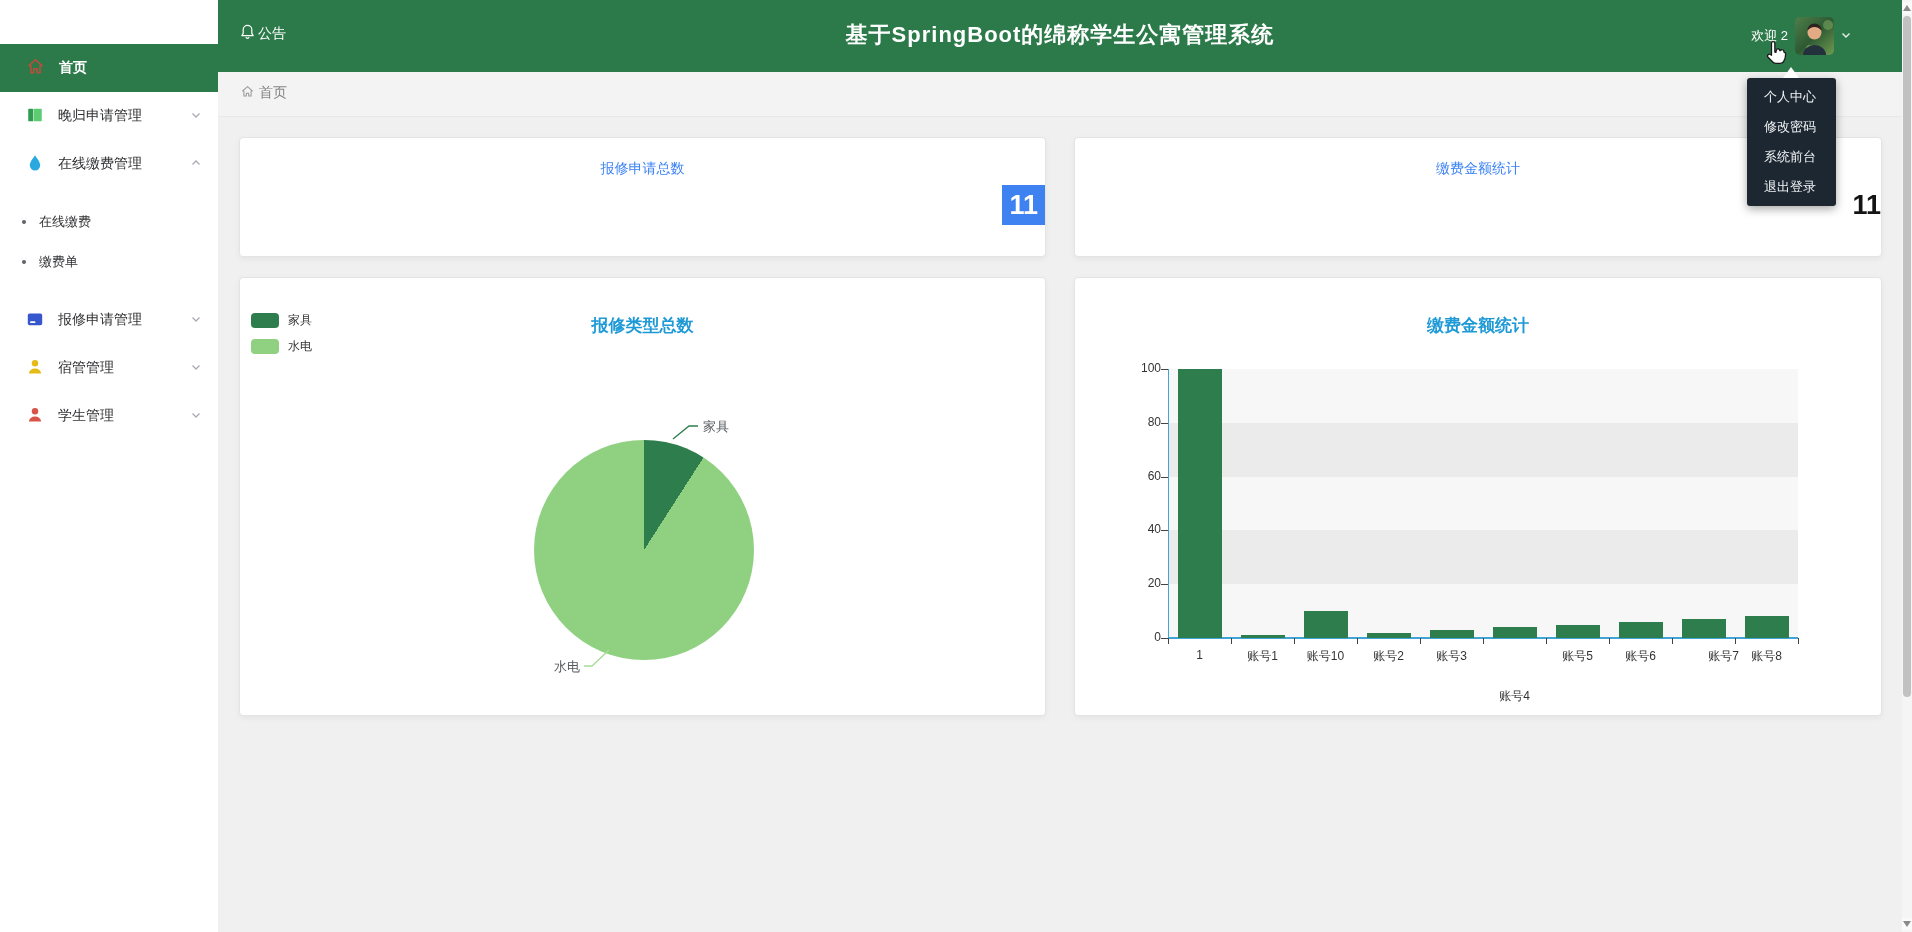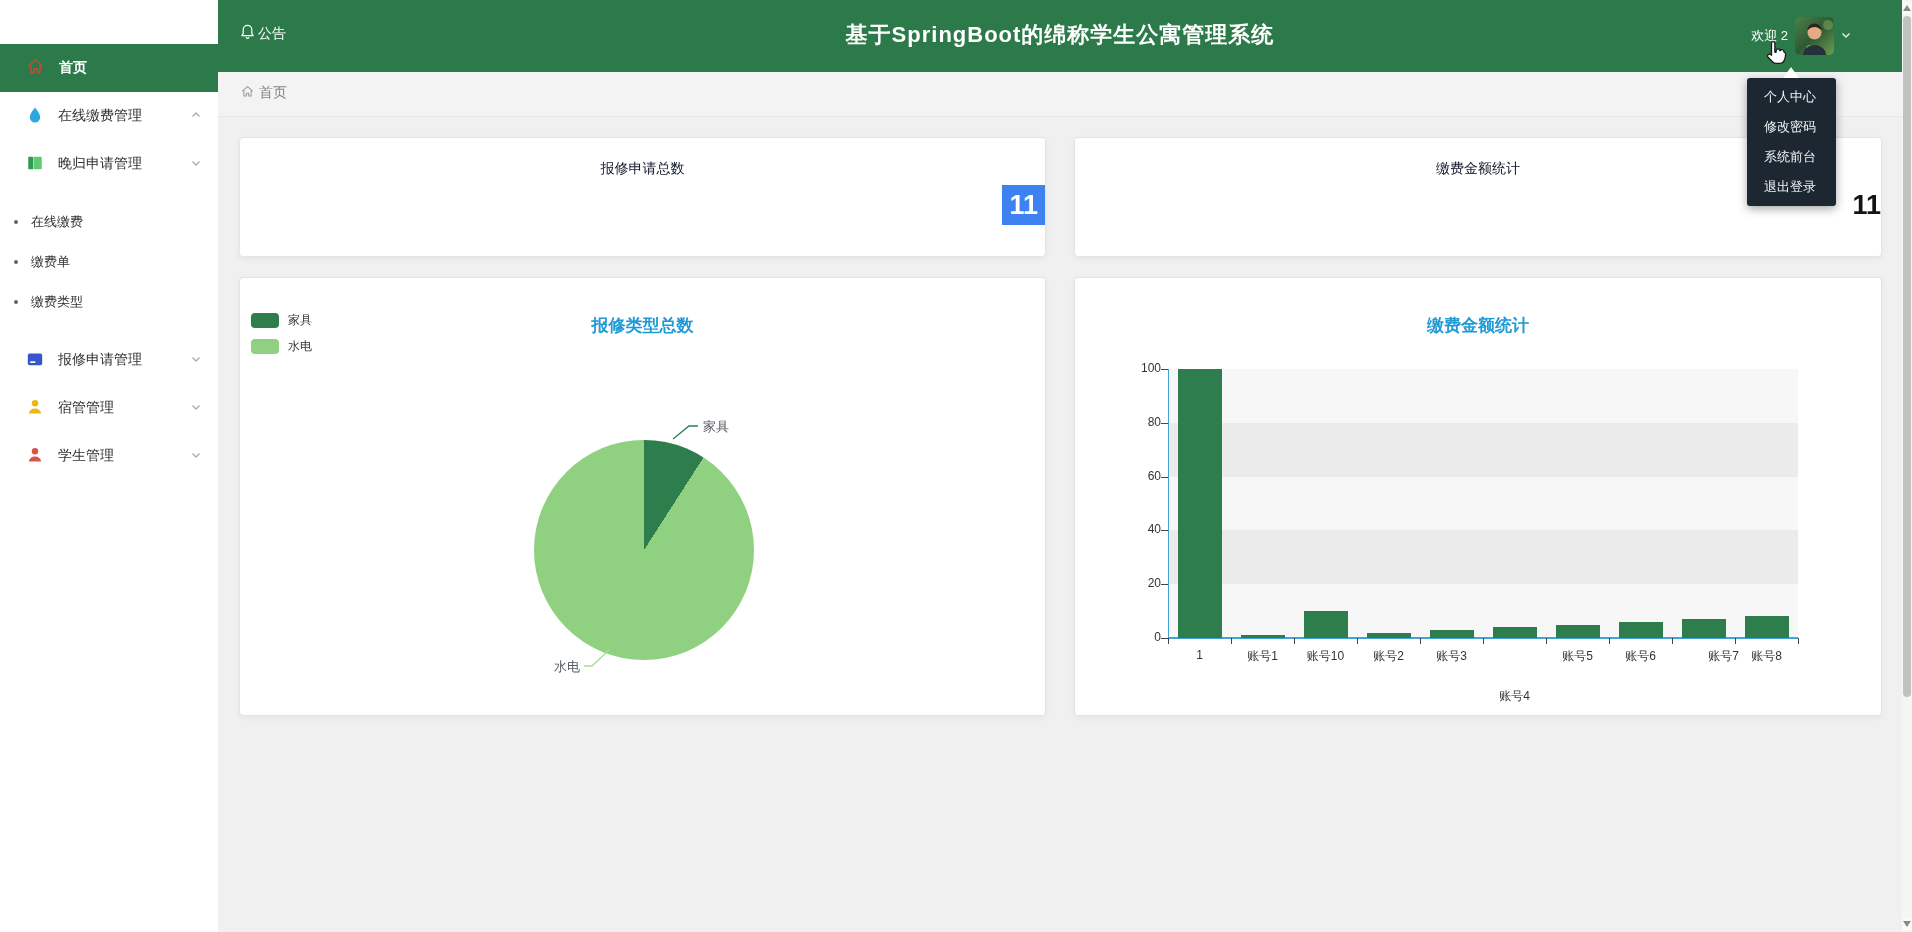--- a/index.html
+++ b/index.html
@@ -9,21 +9,21 @@
   
   .sidebar{position:absolute;left:0;top:0;width:218px;height:932px;background:#ffffff;z-index:5;}
   .menu{position:absolute;top:44px;left:0;width:100%;}
   .m-item{height:48px;display:flex;align-items:center;padding:0 0 0 26px;box-sizing:border-box;
           color:#303133;font-size:14px;cursor:pointer;position:relative;}
   .m-item .lbl{margin-left:14px;}
   .m-item.selected{background:#2c7a4a;color:#ffffff;font-weight:bold;}
   .chev{position:absolute;right:16px;top:50%;transform:translateY(-50%);}
   .chev.up svg{transform:rotate(180deg);}
   .submenu{padding:14px 0;}
-  .s-item{height:40px;display:flex;align-items:center;padding-left:14px;color:#303133;font-size:13px;cursor:pointer;}
+  .s-item{height:40px;display:flex;align-items:center;padding-left:22px;color:#303133;font-size:13px;cursor:pointer;}
   .dot{width:4px;height:4px;border-radius:50%;background:#5f6368;margin-right:13px;}
 
   
   .header{position:absolute;left:218px;top:0;width:1684px;height:72px;background:#2c7a4a;color:#fff;z-index:4;}
   .announce{position:absolute;left:22px;top:24px;display:flex;align-items:center;font-size:14px;cursor:pointer;text-align:right;}
   .announce .lbl{margin-left:3px;}
   .app-title{position:absolute;left:0;right:0;top:20px;text-align:center;font-size:22px;font-weight:bold;letter-spacing:1px;}
   .userbox{position:absolute;right:50px;top:0;height:72px;display:flex;align-items:center;cursor:pointer;}
   .welcome{font-size:13px;margin-right:7px;}
   .avatar{width:39px;height:38px;border-radius:5px;overflow:hidden;display:block;}
@@ -31,21 +31,21 @@
 
   
   .crumbbar{position:absolute;left:218px;top:72px;width:1684px;height:44px;background:#f3f3f3;border-bottom:1px solid #e8e8e8;}
   .crumb{position:absolute;left:22px;top:12px;display:flex;align-items:center;color:#848484;font-size:14px;cursor:pointer;}
   .crumb .lbl{margin-left:4px;}
 
   
   .card{position:absolute;background:#fff;border:1px solid #e4e4e4;border-radius:4px;box-shadow:0 2px 6px rgba(0,0,0,.05);box-sizing:border-box;}
   .stat-left {left:239px;top:137px;width:807px;height:120px;}
   .stat-right{left:1074px;top:137px;width:808px;height:120px;}
-  .stat-title{position:absolute;left:0;right:0;top:22px;text-align:center;font-size:14px;color:#0f172a;}
+  .stat-title{position:absolute;left:0;right:0;top:22px;text-align:center;font-size:14px;color:#3b82f6;}
   .stat-value{position:absolute;left:0;right:0;top:52px;text-align:right;font-size:27px;font-weight:bold;color:#141414;}
   .stat-value .hl{background:#3d82f0;color:#fff;padding:5px 7px;}
 
   .chart-left {left:239px;top:277px;width:807px;height:439px;}
   .chart-right{left:1074px;top:277px;width:808px;height:439px;}
   .chart-title{position:absolute;left:0;right:0;top:36px;text-align:center;font-size:17px;font-weight:bold;color:#1f9ad6;}
 
   
   .legend{position:absolute;left:11px;top:34px;}
   .legend-row{display:flex;align-items:center;margin-bottom:9px;cursor:pointer;}
@@ -100,58 +100,54 @@
           <svg width="19" height="19" viewBox="0 0 20 20">
               <path d="M10 3 L17 9.2 H14.8 V16.5 H11.8 V12.3 H8.2 V16.5 H5.2 V9.2 H3 Z" fill="none" stroke="#b5513b" stroke-width="1.7" stroke-linejoin="round"></path>
             </svg>
         </span>
         <span class="lbl">首页</span>
       </div>
 
       <div class="m-item">
         <span>
           <svg width="18" height="18" viewBox="0 0 20 20">
+              <rect x="2.5" y="3" width="5.5" height="14" rx="1" fill="#2e9b51"></rect>
+              <rect x="8.5" y="3" width="9" height="14" rx="1" fill="#5ecb72"></rect>
+            </svg>
+        </span>
+        <span class="lbl">晚归申请管理</span>
+        <span class="chev">
+          <svg width="12" height="12" viewBox="0 0 12 12">
+              <path d="M2.5 4.5 L6 8 L9.5 4.5" fill="none" stroke="#a8abb2" stroke-width="1.3"></path>
+            </svg>
+        </span>
+      </div>
+
+      <div class="m-item">
+        <span>
+          <svg width="18" height="18" viewBox="0 0 20 20">
               <path d="M10 1.8 C10 1.8 4.2 8.6 4.2 12.6 a5.8 5.8 0 0 0 11.6 0 C15.8 8.6 10 1.8 10 1.8 Z" fill="#29a9e0"></path>
             </svg>
         </span>
         <span class="lbl">在线缴费管理</span>
         <span class="chev up">
-          <svg width="12" height="12" viewBox="0 0 12 12">
-              <path d="M2.5 4.5 L6 8 L9.5 4.5" fill="none" stroke="#a8abb2" stroke-width="1.3"></path>
-            </svg>
-        </span>
-      </div>
-
-      <div class="m-item">
-        <span>
-          <svg width="18" height="18" viewBox="0 0 20 20">
-              <rect x="2.5" y="3" width="5.5" height="14" rx="1" fill="#2e9b51"></rect>
-              <rect x="8.5" y="3" width="9" height="14" rx="1" fill="#5ecb72"></rect>
-            </svg>
-        </span>
-        <span class="lbl">晚归申请管理</span>
-        <span class="chev">
           <svg width="12" height="12" viewBox="0 0 12 12">
               <path d="M2.5 4.5 L6 8 L9.5 4.5" fill="none" stroke="#a8abb2" stroke-width="1.3"></path>
             </svg>
         </span>
       </div>
 
       <div class="submenu">
         <div class="s-item">
           <span class="dot"></span>
           <span>在线缴费</span>
         </div>
         <div class="s-item">
           <span class="dot"></span>
           <span>缴费单</span>
-        </div>
-        <div class="s-item">
-          <span class="dot"></span>
-          <span>缴费类型</span>
         </div>
       </div>
 
       <div class="m-item">
         <span>
           <svg width="18" height="18" viewBox="0 0 20 20">
               <rect x="2" y="4" width="16" height="13" rx="2" fill="#3556cc"></rect>
               <rect x="4.5" y="12.5" width="6" height="2" rx="1" fill="#fff"></rect>
             </svg>
         </span>

